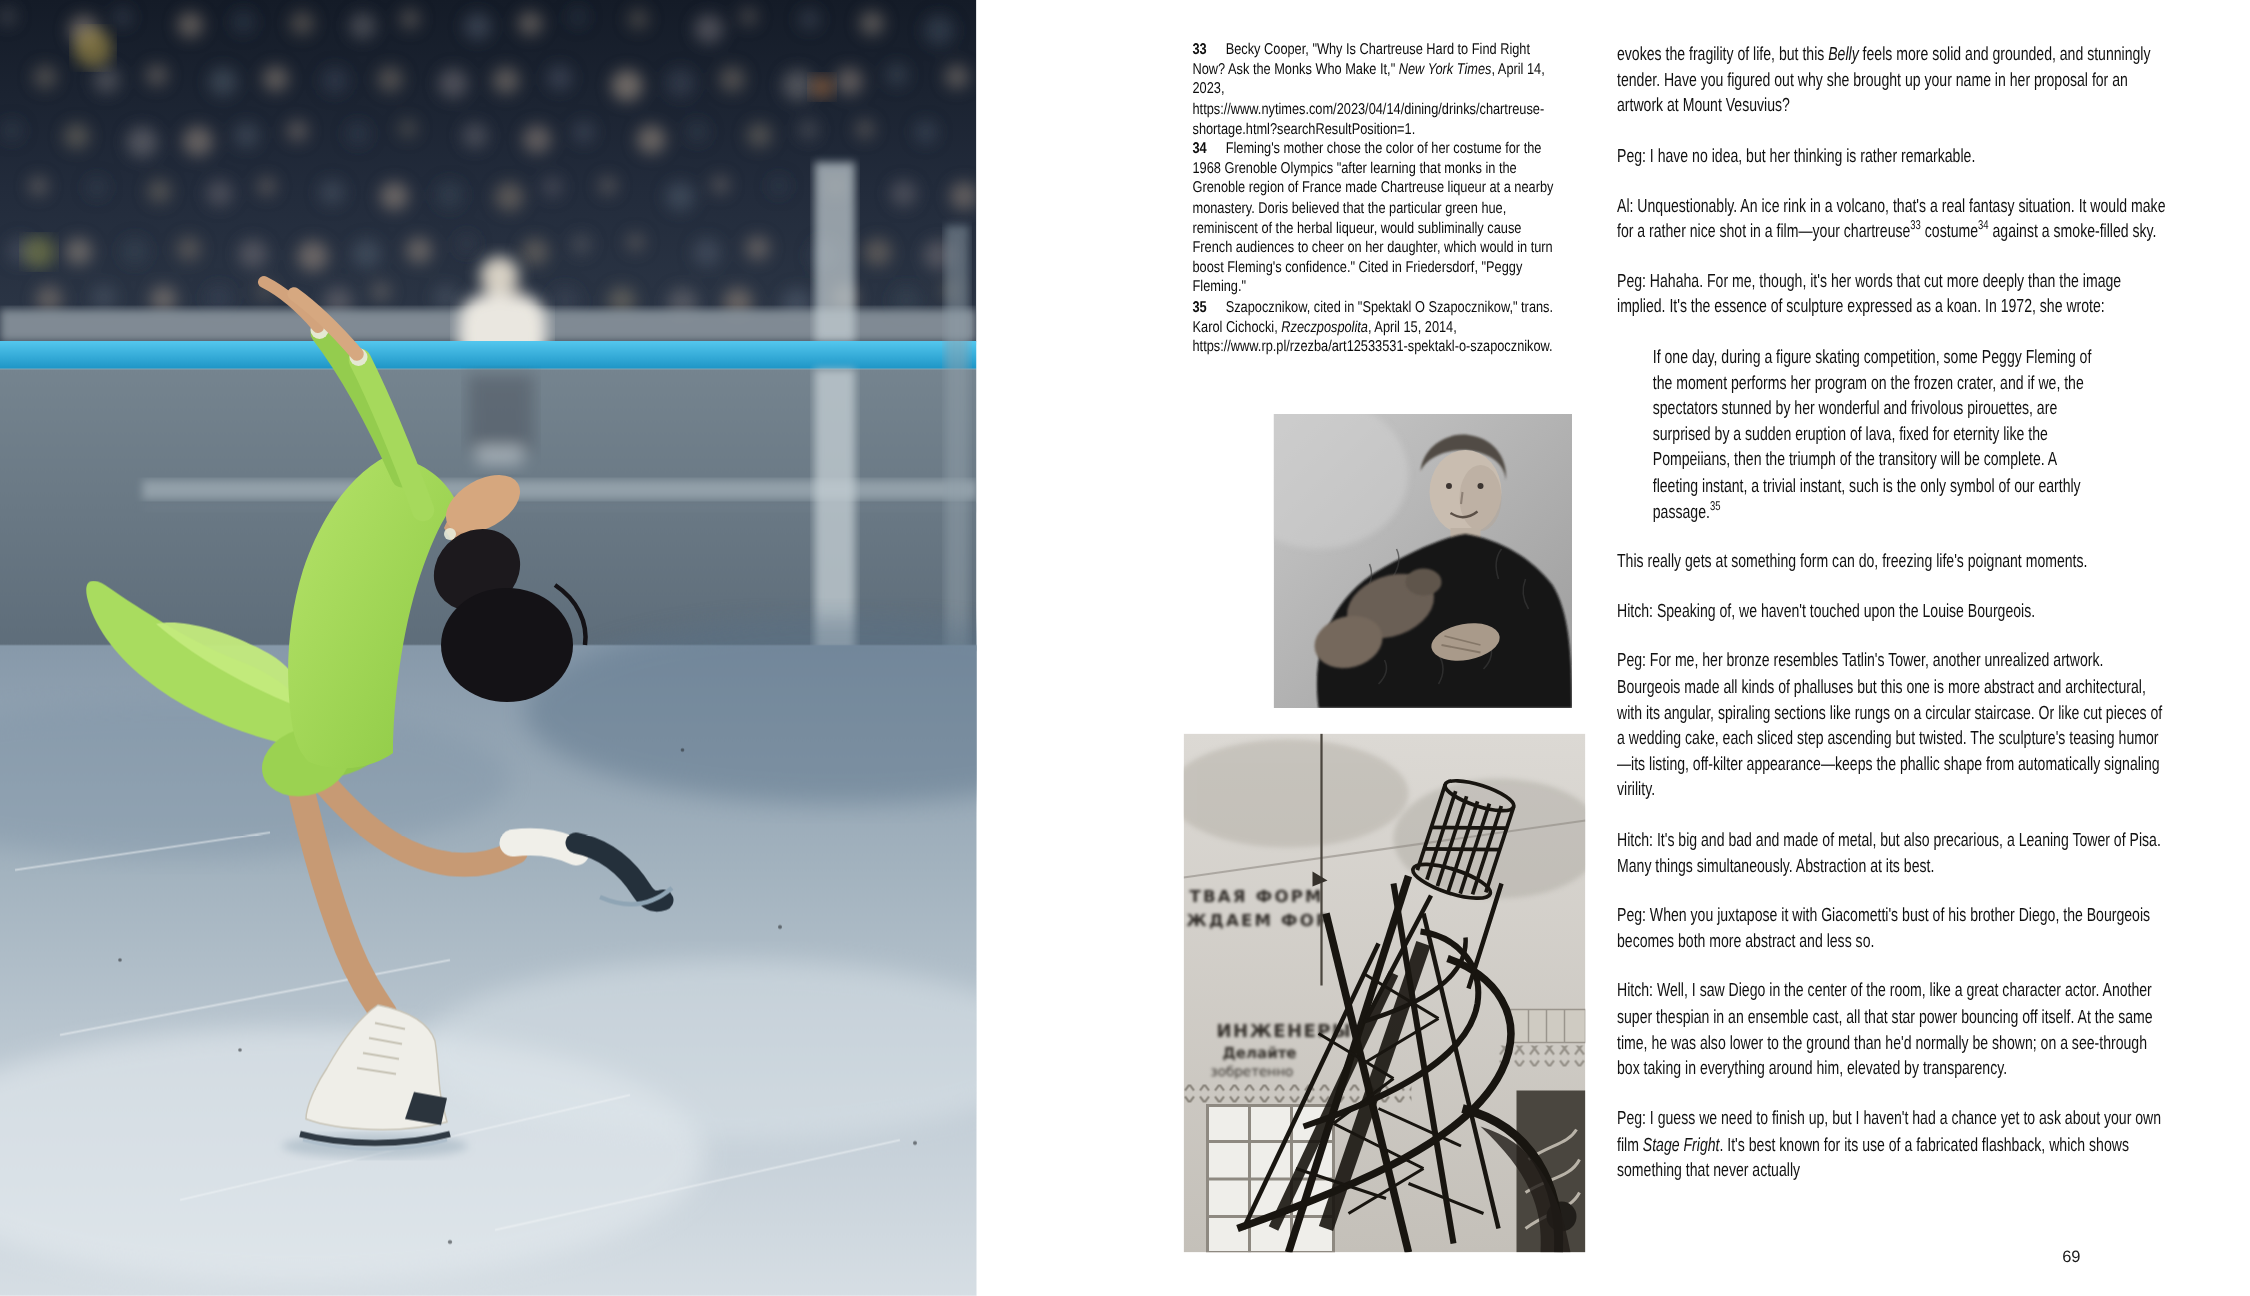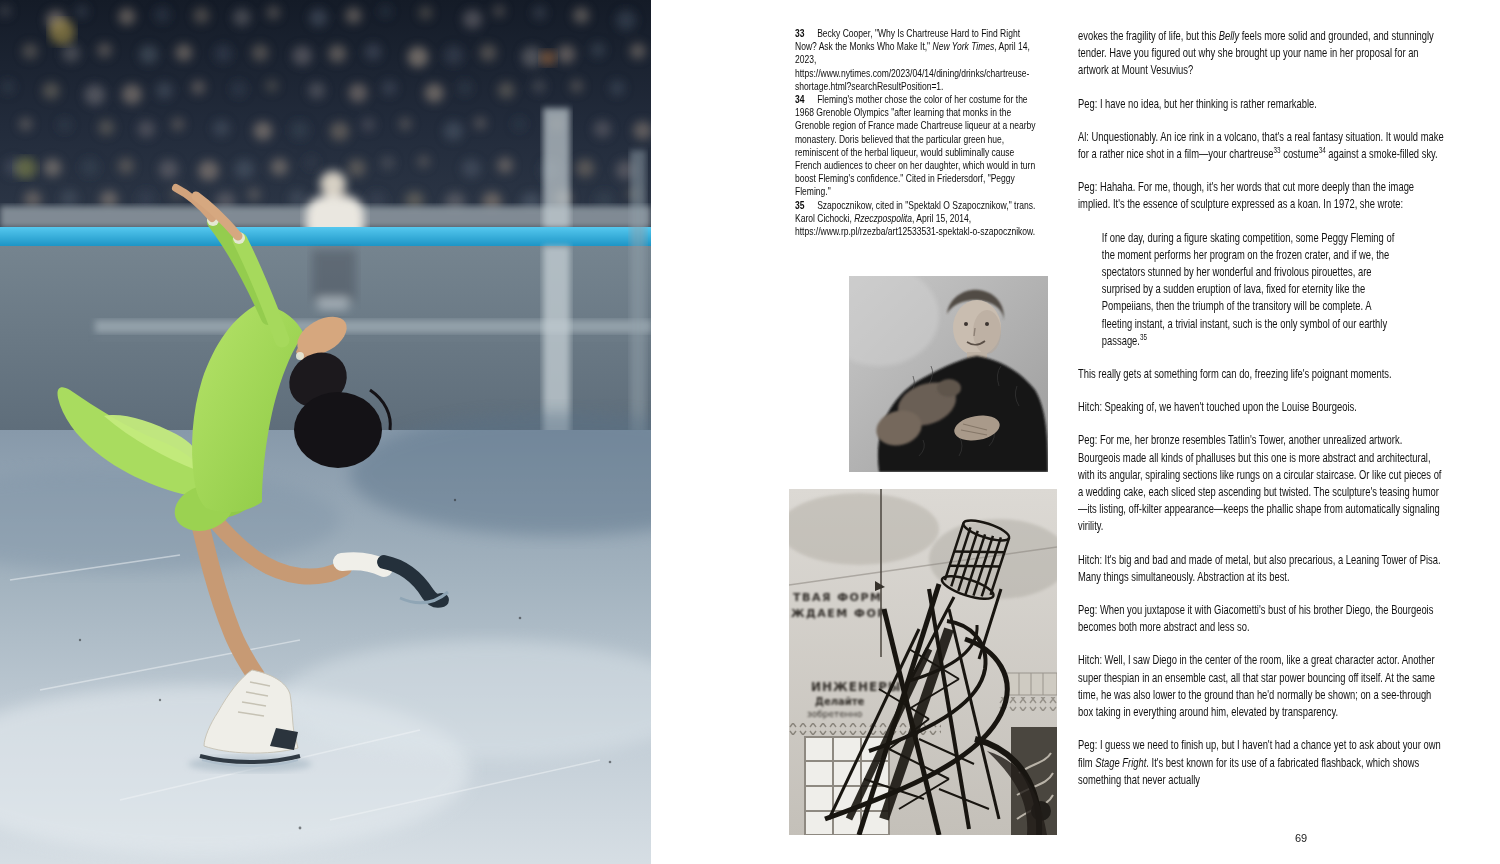--- a/index.html
+++ b/index.html
@@ -18,21 +18,21 @@
   .main-col{position:absolute;left:427px;top:28px;width:492px;
             transform:scaleX(.745);transform-origin:0 0;
             font-size:12.6px;line-height:17.2px;color:#121212;}
   .para{margin:0 0 16px 0;}
   .quote{margin:0 0 16px 0;padding:0 64px 0 32px;}
   .seg-i{font-style:italic;}
   sup{font-size:8.5px;line-height:0;vertical-align:super;}
   .photo-frame{position:absolute;overflow:hidden;}
   #portrait-frame{left:198px;top:276px;width:199px;height:196px;}
   #tatlin-frame{left:138px;top:489px;width:268px;height:346px;}
-  .pageno{position:absolute;left:644px;top:832px;width:28px;text-align:left;
+  .pageno{position:absolute;left:708px;top:832px;width:28px;text-align:right;
           font-size:11px;color:#1a1a1a;}
   .blur1{filter:blur(1px);} 
 </style>
 </head>
 <body>
 
 <div id="spread">
 
   <div id="left-page">
     <svg width="651" height="864" viewBox="0 0 651 864">

